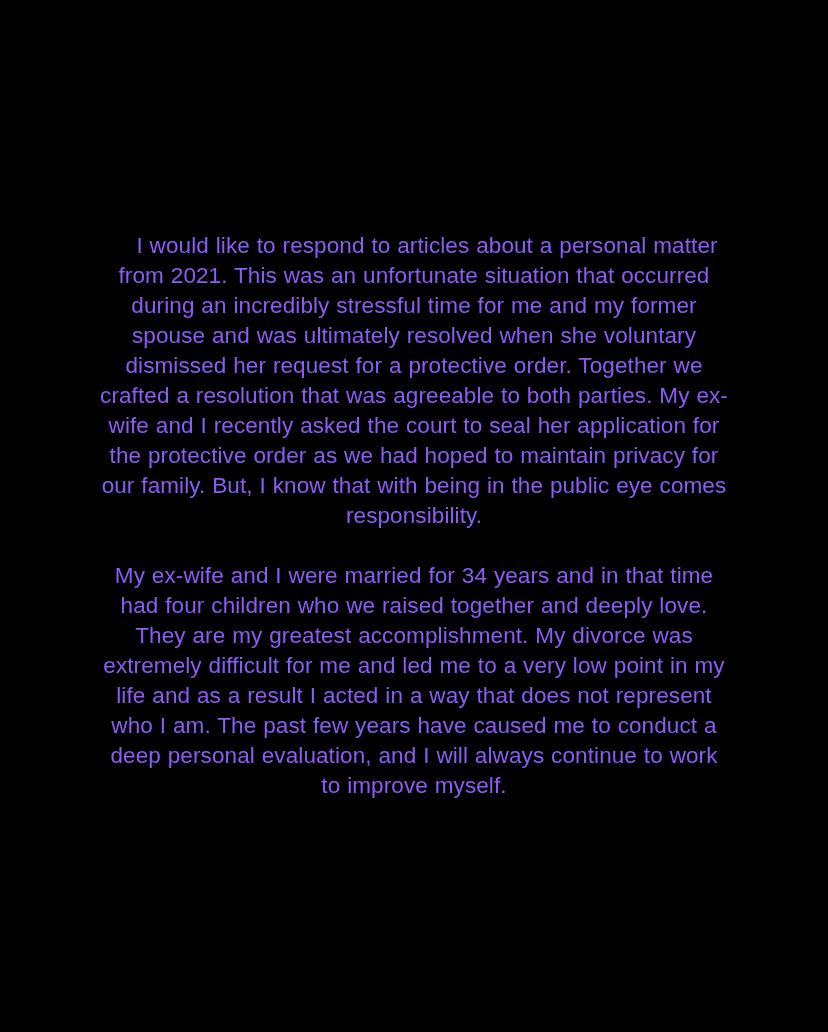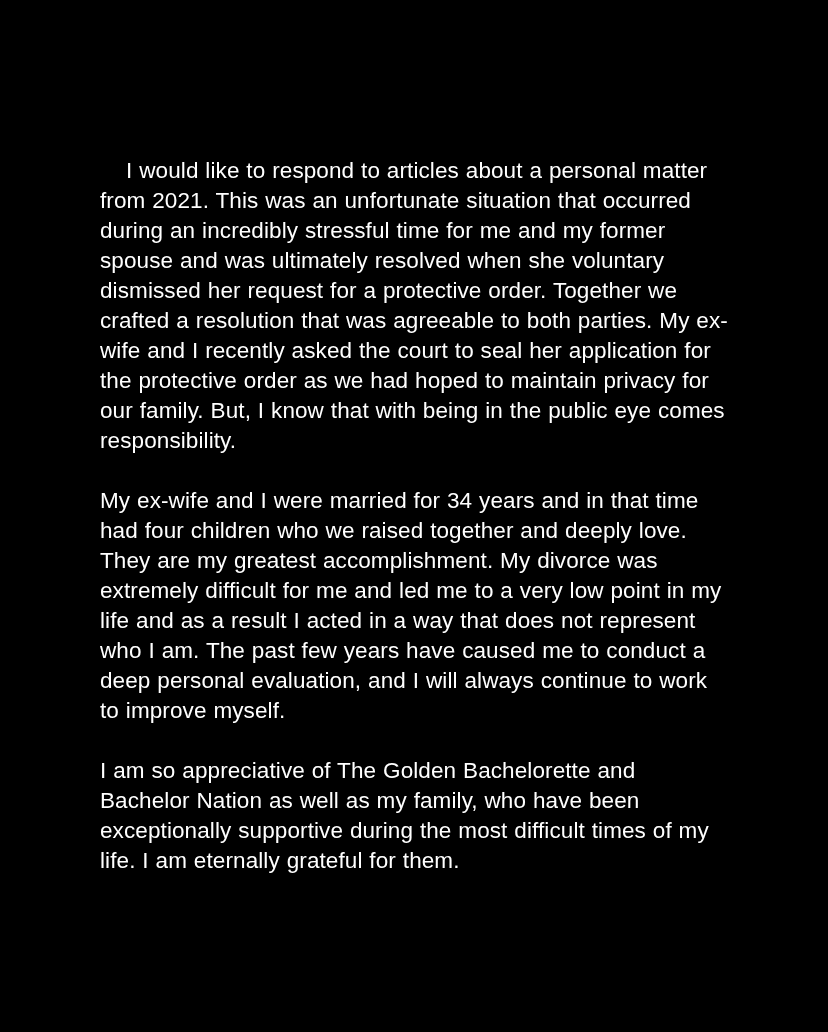--- a/index.html
+++ b/index.html
@@ -24,35 +24,34 @@
     align-items: center;
     padding: 0 100px;
   }
   .statement-body {
     width: 100%;
     display: flex;
     flex-direction: column;
     gap: 30px;
   }
   .paragraph {
-    color: #ffffff;
+    color: #8b5cf6;
     font-size: 22.5px;
     line-height: 30px;
-    text-align: left;
+    text-align: center;
     letter-spacing: 0.1px;
     font-weight: 400;
     margin: 0;
     word-spacing: 0.5px;
   }
   .paragraph.first-indent {
     text-indent: 26px;
   }
 </style>
 </head>
 <body>
 
 <div class="statement-card">
   <div class="statement-body">
     <p class="paragraph first-indent">I would like to respond to articles about a personal matter from 2021. This was an unfortunate situation that occurred during an incredibly stressful time for me and my former spouse and was ultimately resolved when she voluntary dismissed her request for a protective order. Together we crafted a resolution that was agreeable to both parties. My ex-wife and I recently asked the court to seal her application for the protective order as we had hoped to maintain privacy for our family. But, I know that with being in the public eye comes responsibility.</p>
     <p class="paragraph">My ex-wife and I were married for 34 years and in that time had four children who we raised together and deeply love. They are my greatest accomplishment. My divorce was extremely difficult for me and led me to a very low point in my life and as a result I acted in a way that does not represent who I am. The past few years have caused me to conduct a deep personal evaluation, and I will always continue to work to improve myself.</p>
-    <p class="paragraph">I am so appreciative of The Golden Bachelorette and Bachelor Nation as well as my family, who have been exceptionally supportive during the most difficult times of my life. I am eternally grateful for them.</p>
   </div>
 </div>
 
 </body></html>

